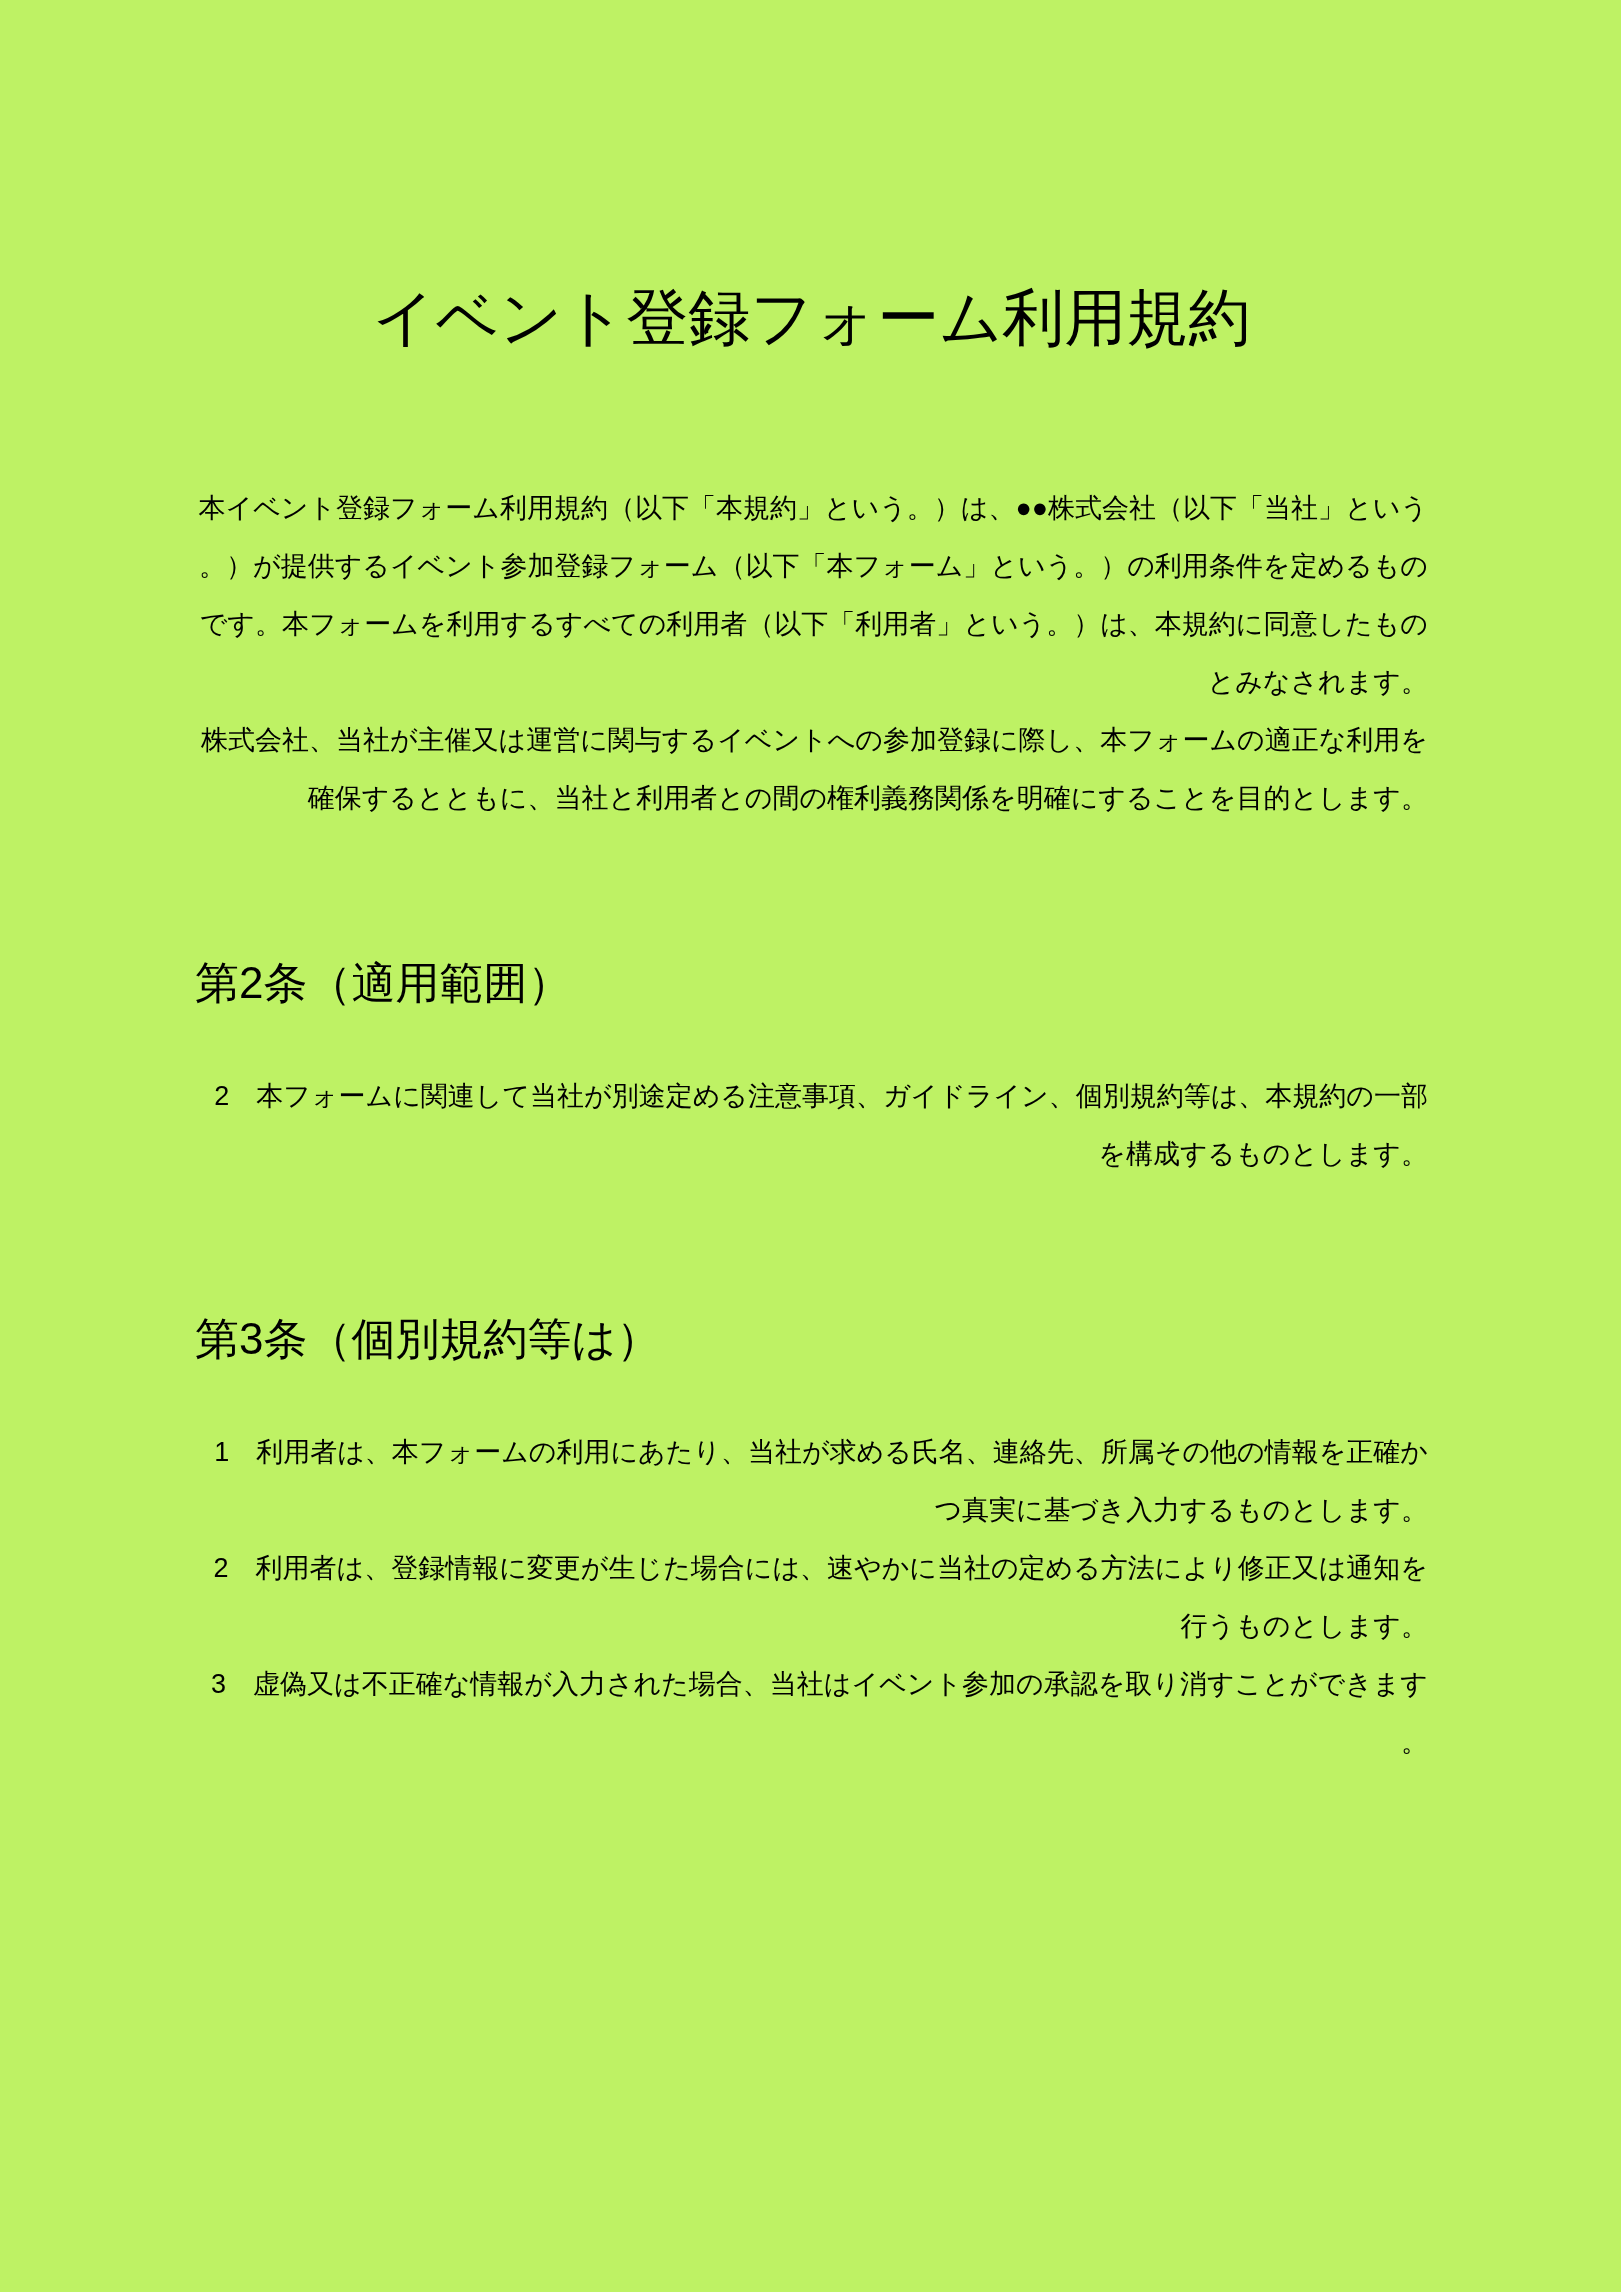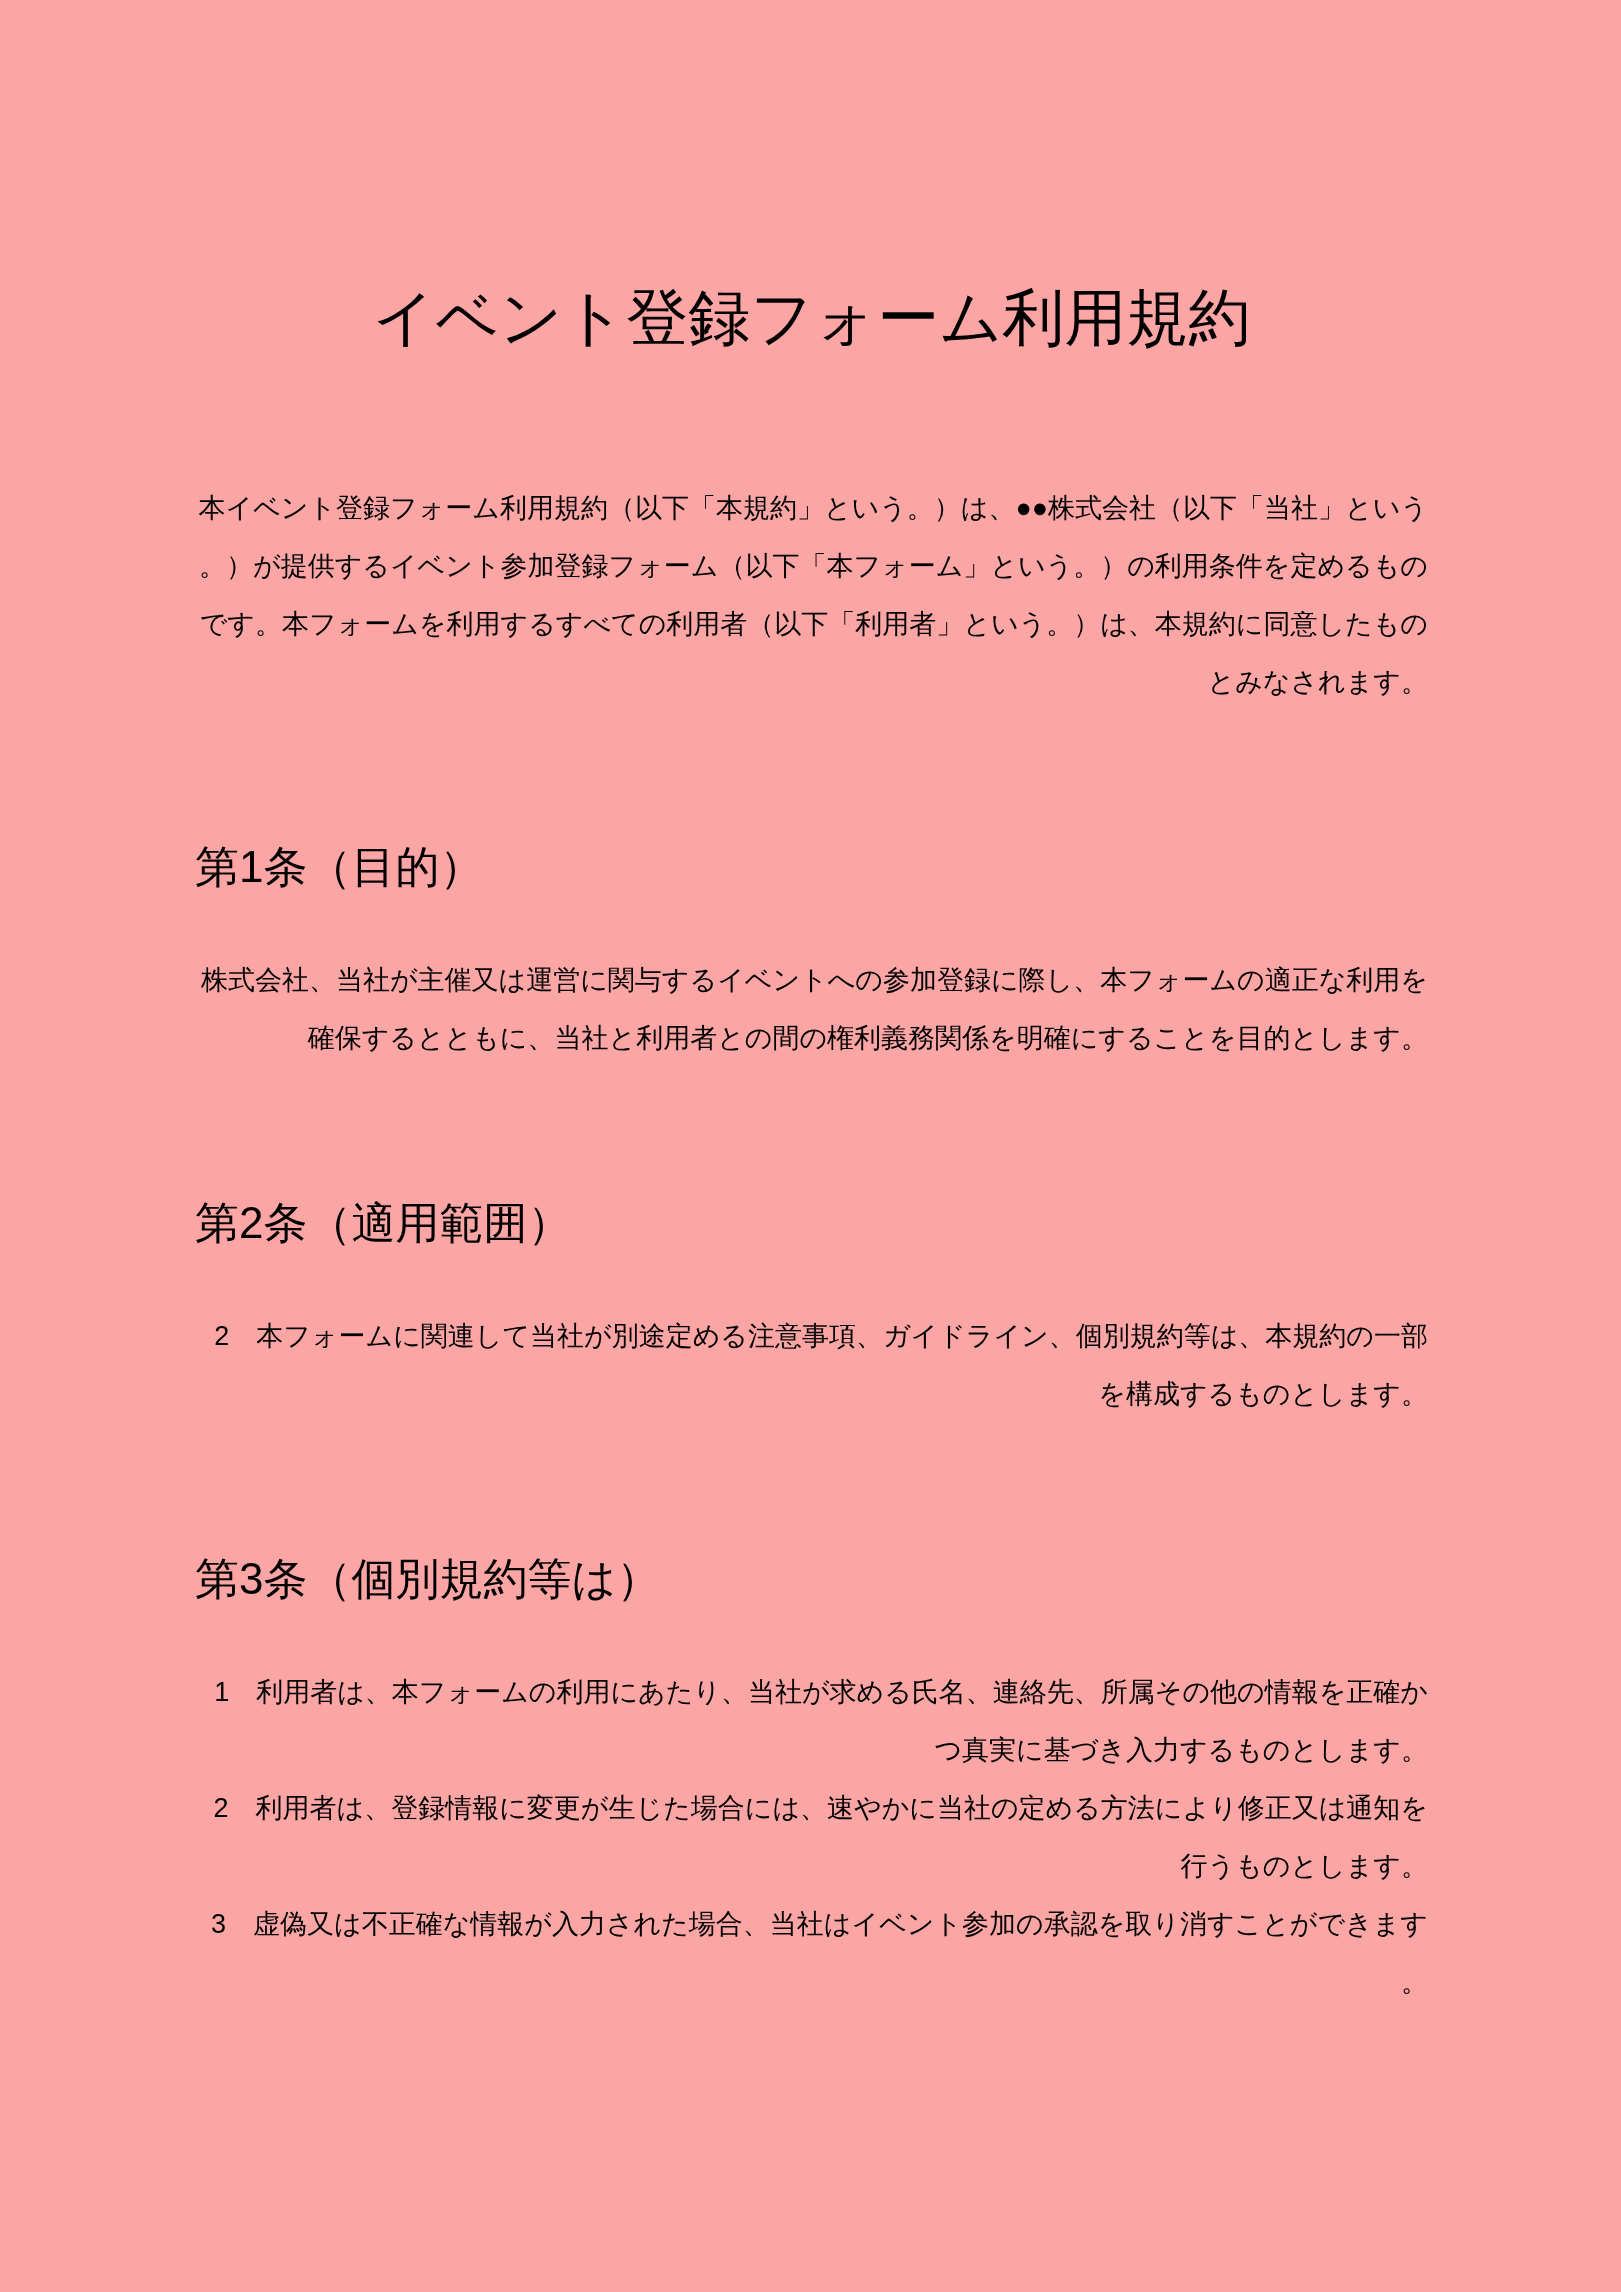--- a/index.html
+++ b/index.html
@@ -5,21 +5,21 @@
   html, body {
     margin: 0;
     padding: 0;
     background: #ffffff;
   }
   .page {
     position: relative;
     width: 1622px;
     height: 2293px;
     margin: 0 auto;
-    background: #fca5a5;
+    background: #bef264;
     box-sizing: border-box;
     padding: 282px 194px 3px 195px;
     font-family: "Liberation Sans", sans-serif;
     color: #000000;
     overflow: hidden;
   }
   .doc-title {
     margin: 0;
     font-size: 62px;
     line-height: 72px;
@@ -50,21 +50,20 @@
 </style>
 </head>
 <body>
 
 <div class="page">
 
   <h1 class="doc-title">イベント登録フォーム利用規約</h1>
 
   <p class="body-text intro">本イベント登録フォーム利用規約（以下「本規約」という。）は、●●株式会社（以下「当社」という。）が提供するイベント参加登録フォーム（以下「本フォーム」という。）の利用条件を定めるものです。本フォームを利用するすべての利用者（以下「利用者」という。）は、本規約に同意したものとみなされます。</p>
 
-  <h2 class="section-heading">第1条（目的）</h2>
 
   <p class="body-text">株式会社、当社が主催又は運営に関与するイベントへの参加登録に際し、本フォームの適正な利用を確保するとともに、当社と利用者との間の権利義務関係を明確にすることを目的とします。</p>
 
   <h2 class="section-heading">第2条（適用範囲）</h2>
 
 
   <p class="body-text">2　本フォームに関連して当社が別途定める注意事項、ガイドライン、個別規約等は、本規約の一部を構成するものとします。</p>
 
   <h2 class="section-heading">第3条（個別規約等は）</h2>
 

